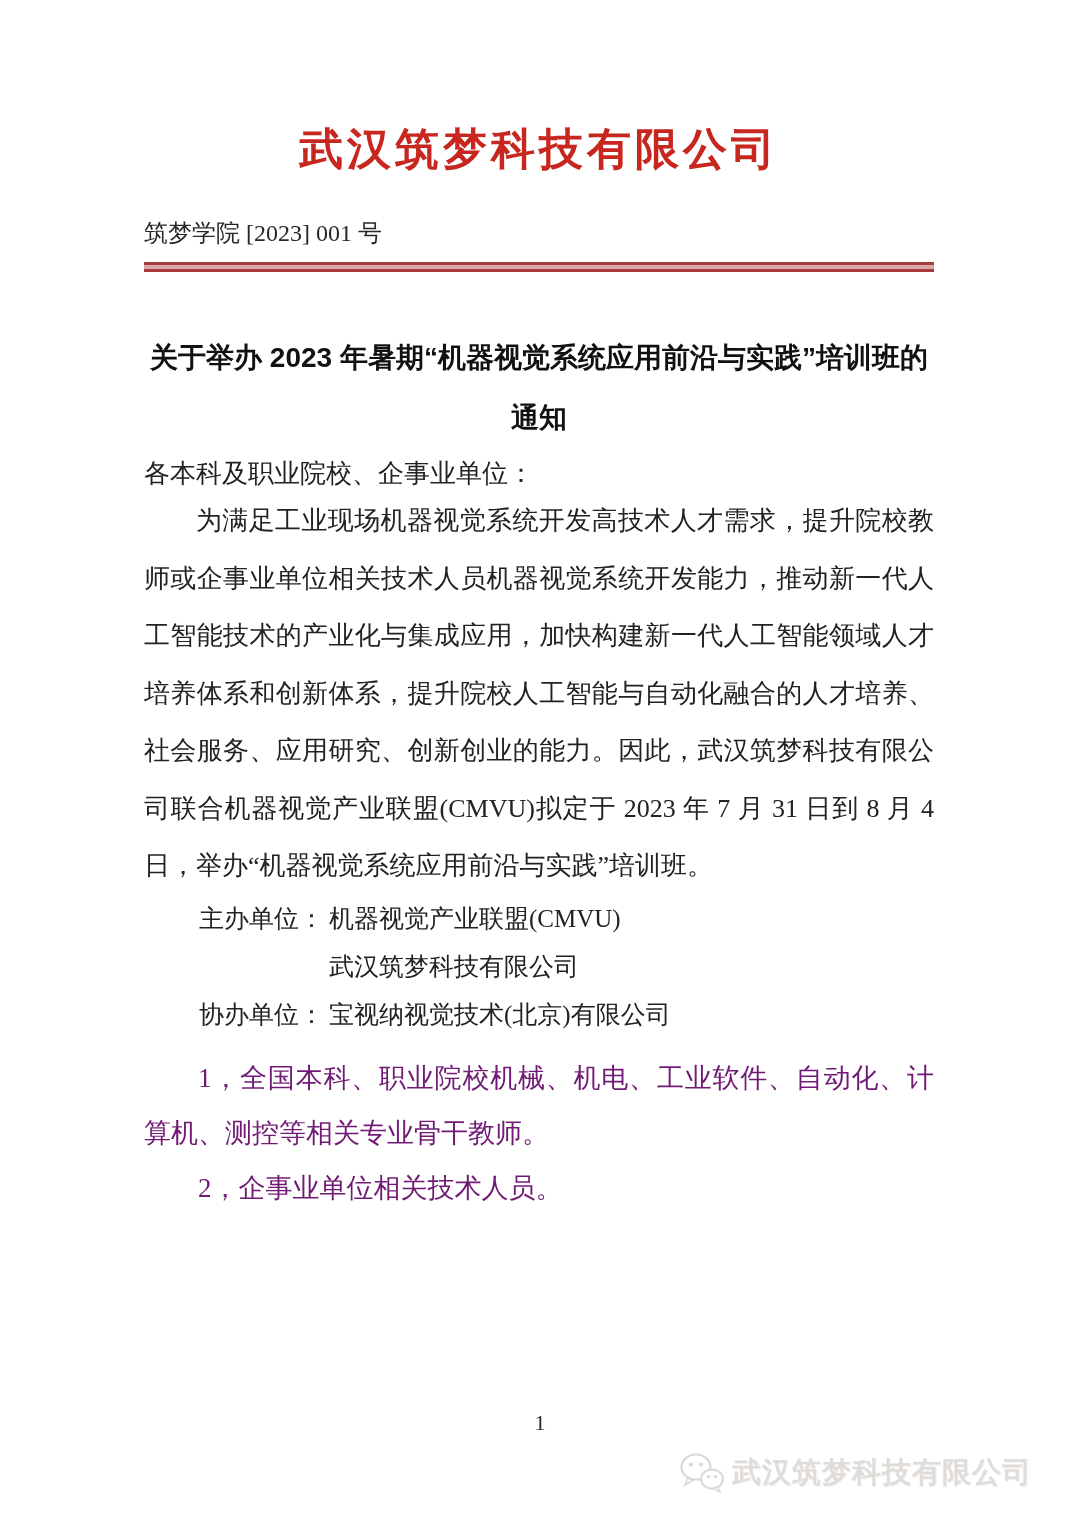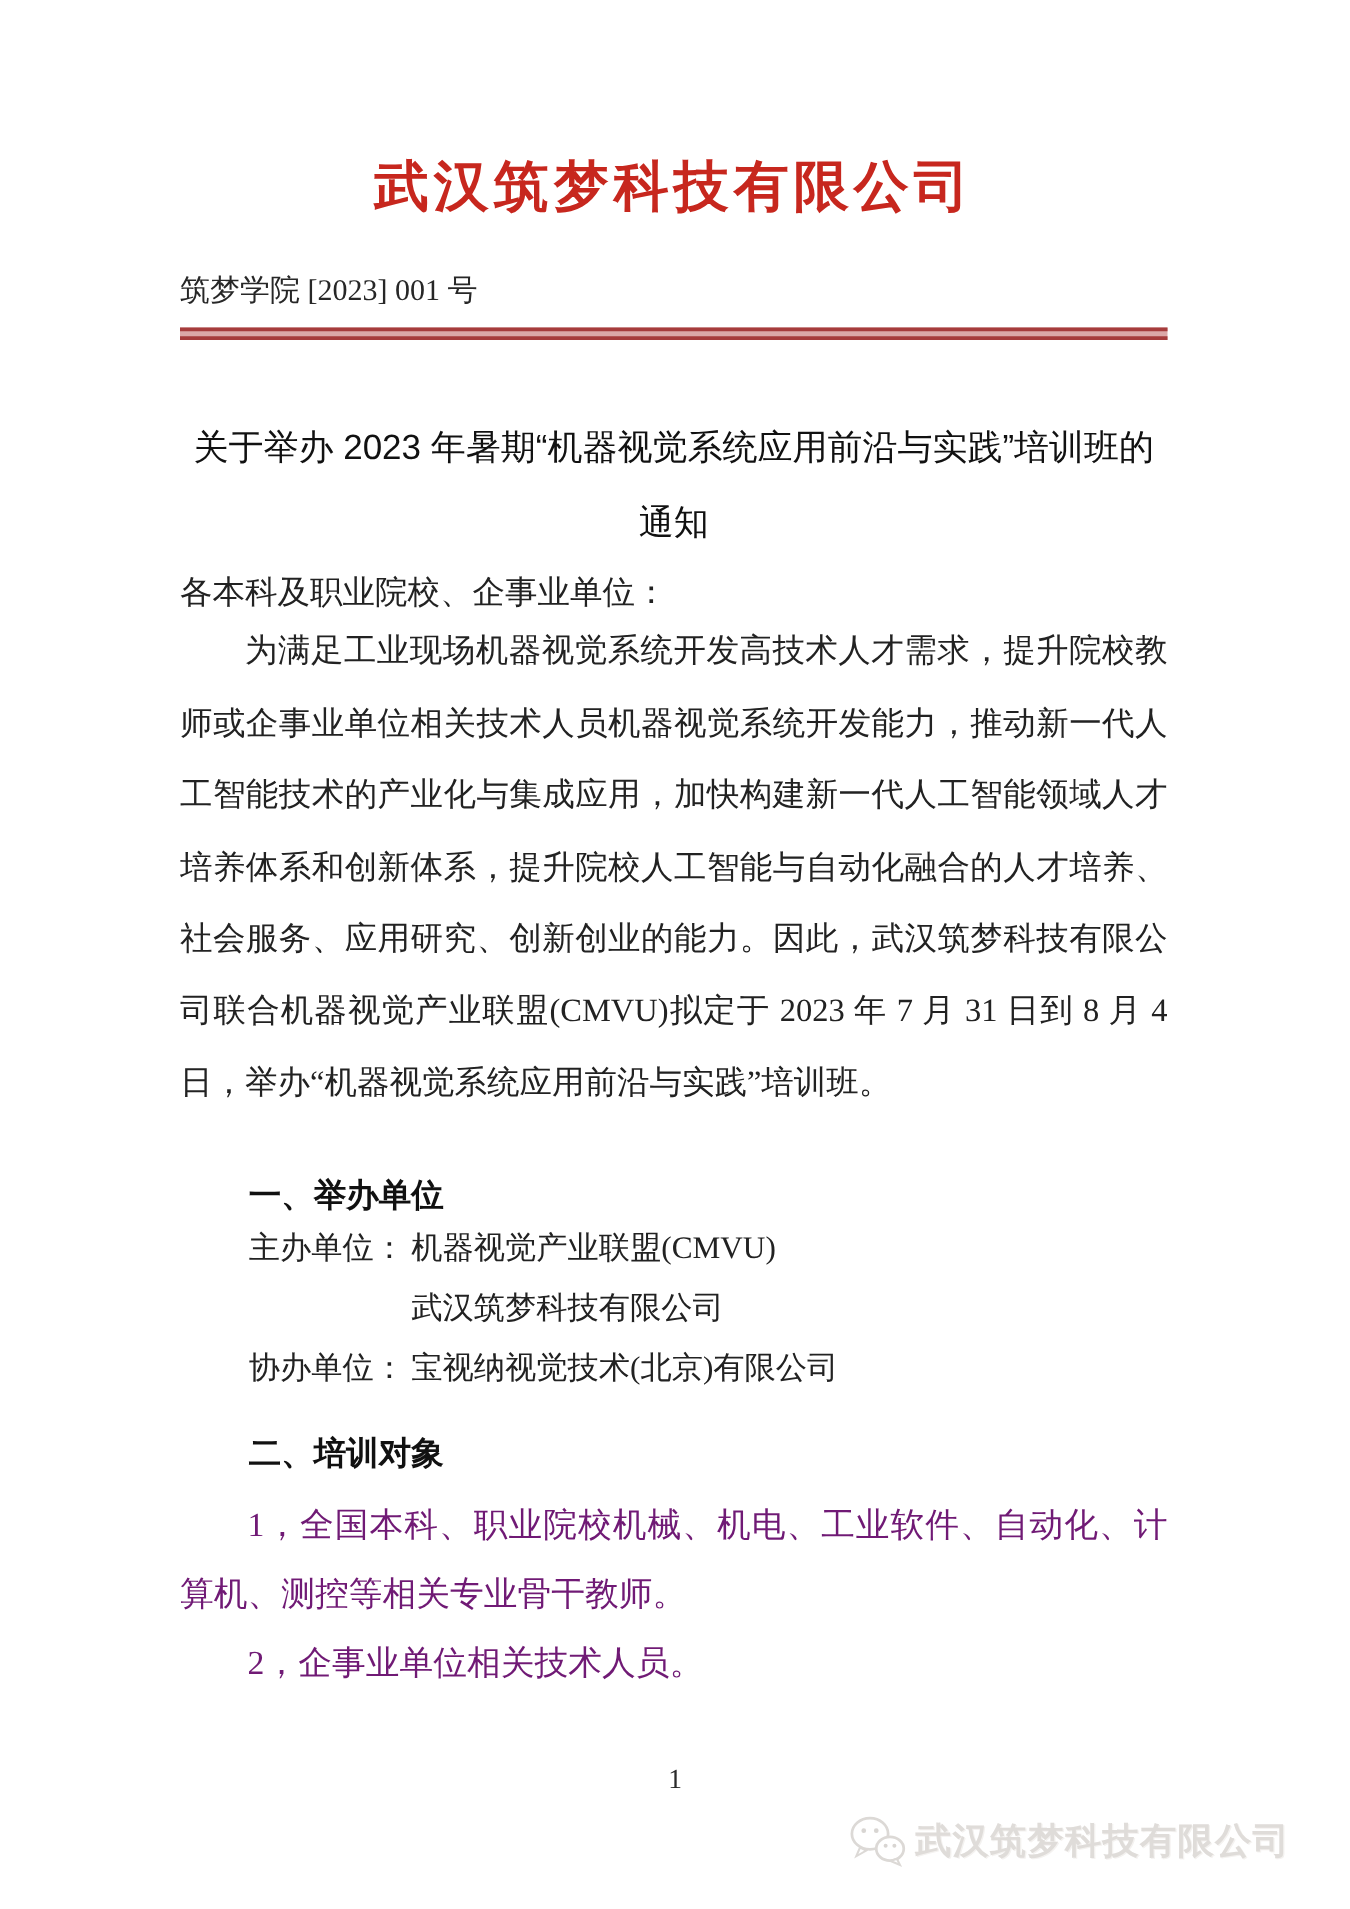--- a/index.html
+++ b/index.html
@@ -41,21 +41,21 @@
     height: 10px;
     border-top: 3px solid #a63c3c;
     border-bottom: 3px solid #a63c3c;
     background: #dba8a8;
   }
   .notice-title {
     margin-top: 56px;
     text-align: center;
     font-size: 28px;
     line-height: 60px;
-    font-weight: normal;
+    font-weight: bold;
     color: #111111;
     font-family: "Liberation Sans", "DejaVu Sans", sans-serif;
   }
   .salutation {
     margin-top: 8px;
     font-size: 26px;
     line-height: 36px;
     color: #222222;
   }
   .intro {
@@ -135,35 +135,33 @@
 
     <div class="notice-title">
       <div>关于举办 2023 年暑期“机器视觉系统应用前沿与实践”培训班的</div>
       <div>通知</div>
     </div>
 
     <div class="salutation">各本科及职业院校、企事业单位：</div>
 
     <p class="intro">为满足工业现场机器视觉系统开发高技术人才需求，提升院校教师或企事业单位相关技术人员机器视觉系统开发能力，推动新一代人工智能技术的产业化与集成应用，加快构建新一代人工智能领域人才培养体系和创新体系，提升院校人工智能与自动化融合的人才培养、社会服务、应用研究、创新创业的能力。因此，武汉筑梦科技有限公司联合机器视觉产业联盟(CMVU)拟定于 2023 年 7 月 31 日到 8 月 4 日，举办“机器视觉系统应用前沿与实践”培训班。</p>
 
-    <div class="section-heading s1">一、举办单位</div>
 
     <div>
       <div class="org-row">
         <span class="org-label">主办单位：</span><span>机器视觉产业联盟(CMVU)</span>
       </div>
       <div class="org-row">
         <span class="org-label"></span><span>武汉筑梦科技有限公司</span>
       </div>
       <div class="org-row">
         <span class="org-label">协办单位：</span><span>宝视纳视觉技术(北京)有限公司</span>
       </div>
     </div>
 
-    <div class="section-heading s2">二、培训对象</div>
 
     <div class="items">
       <p class="item">1，全国本科、职业院校机械、机电、工业软件、自动化、计算机、测控等相关专业骨干教师。</p>
       <p class="item">2，企事业单位相关技术人员。</p>
     </div>
 
   </div>
 
   <div class="page-number">1</div>
 

